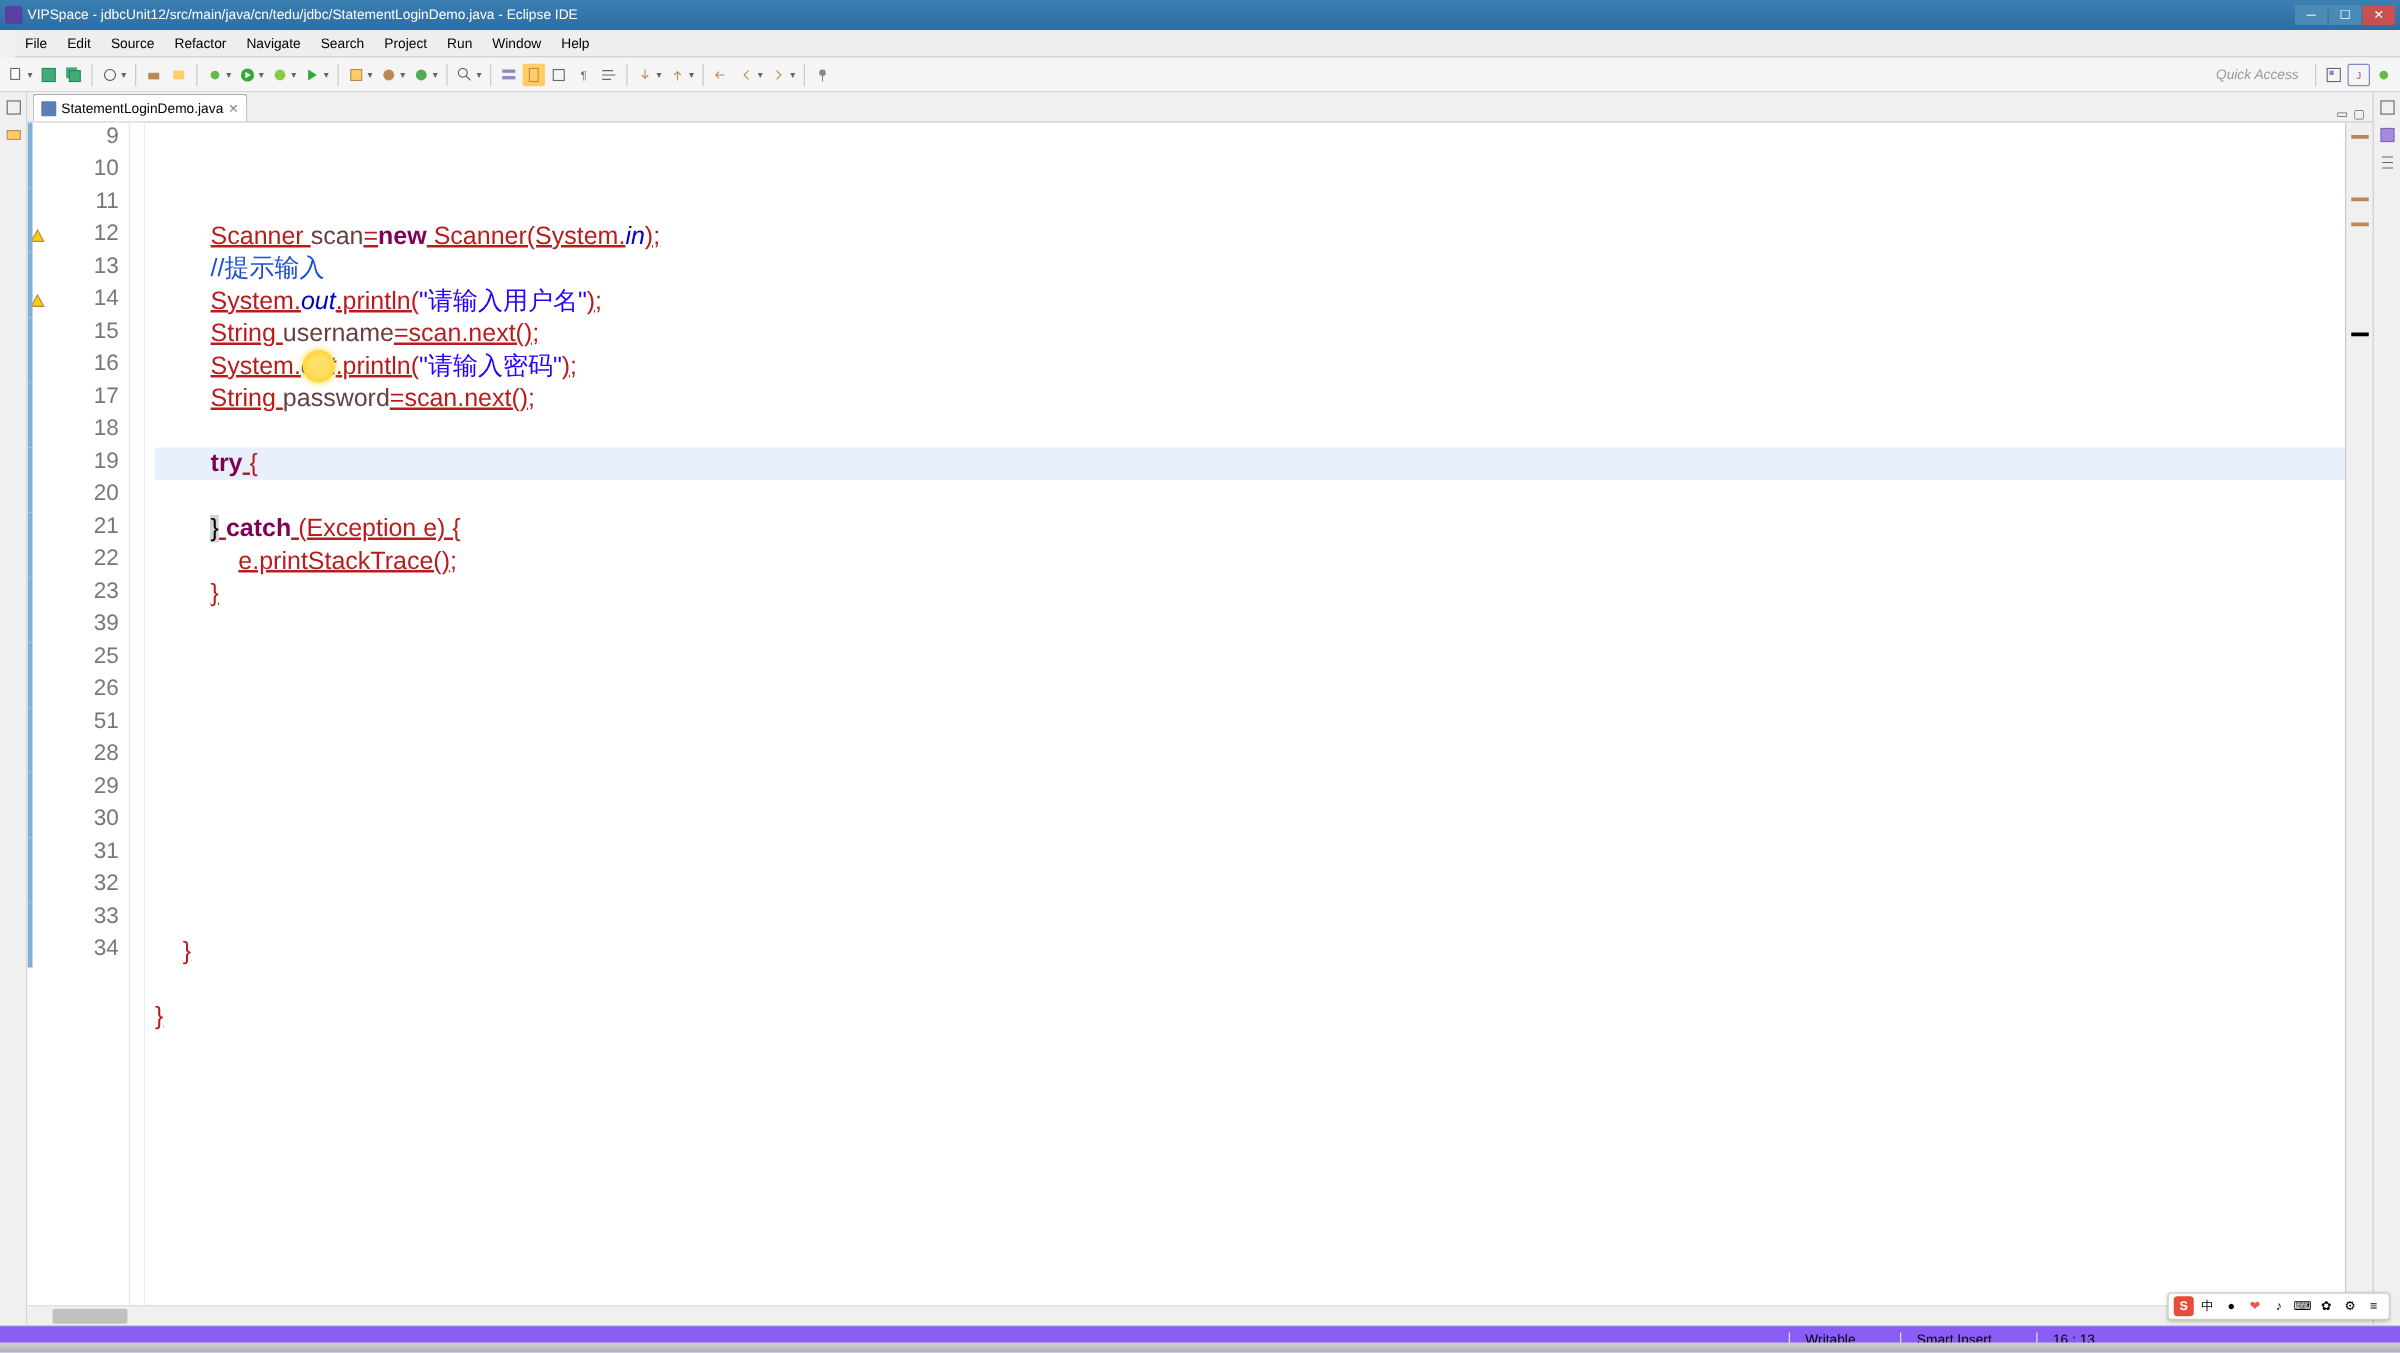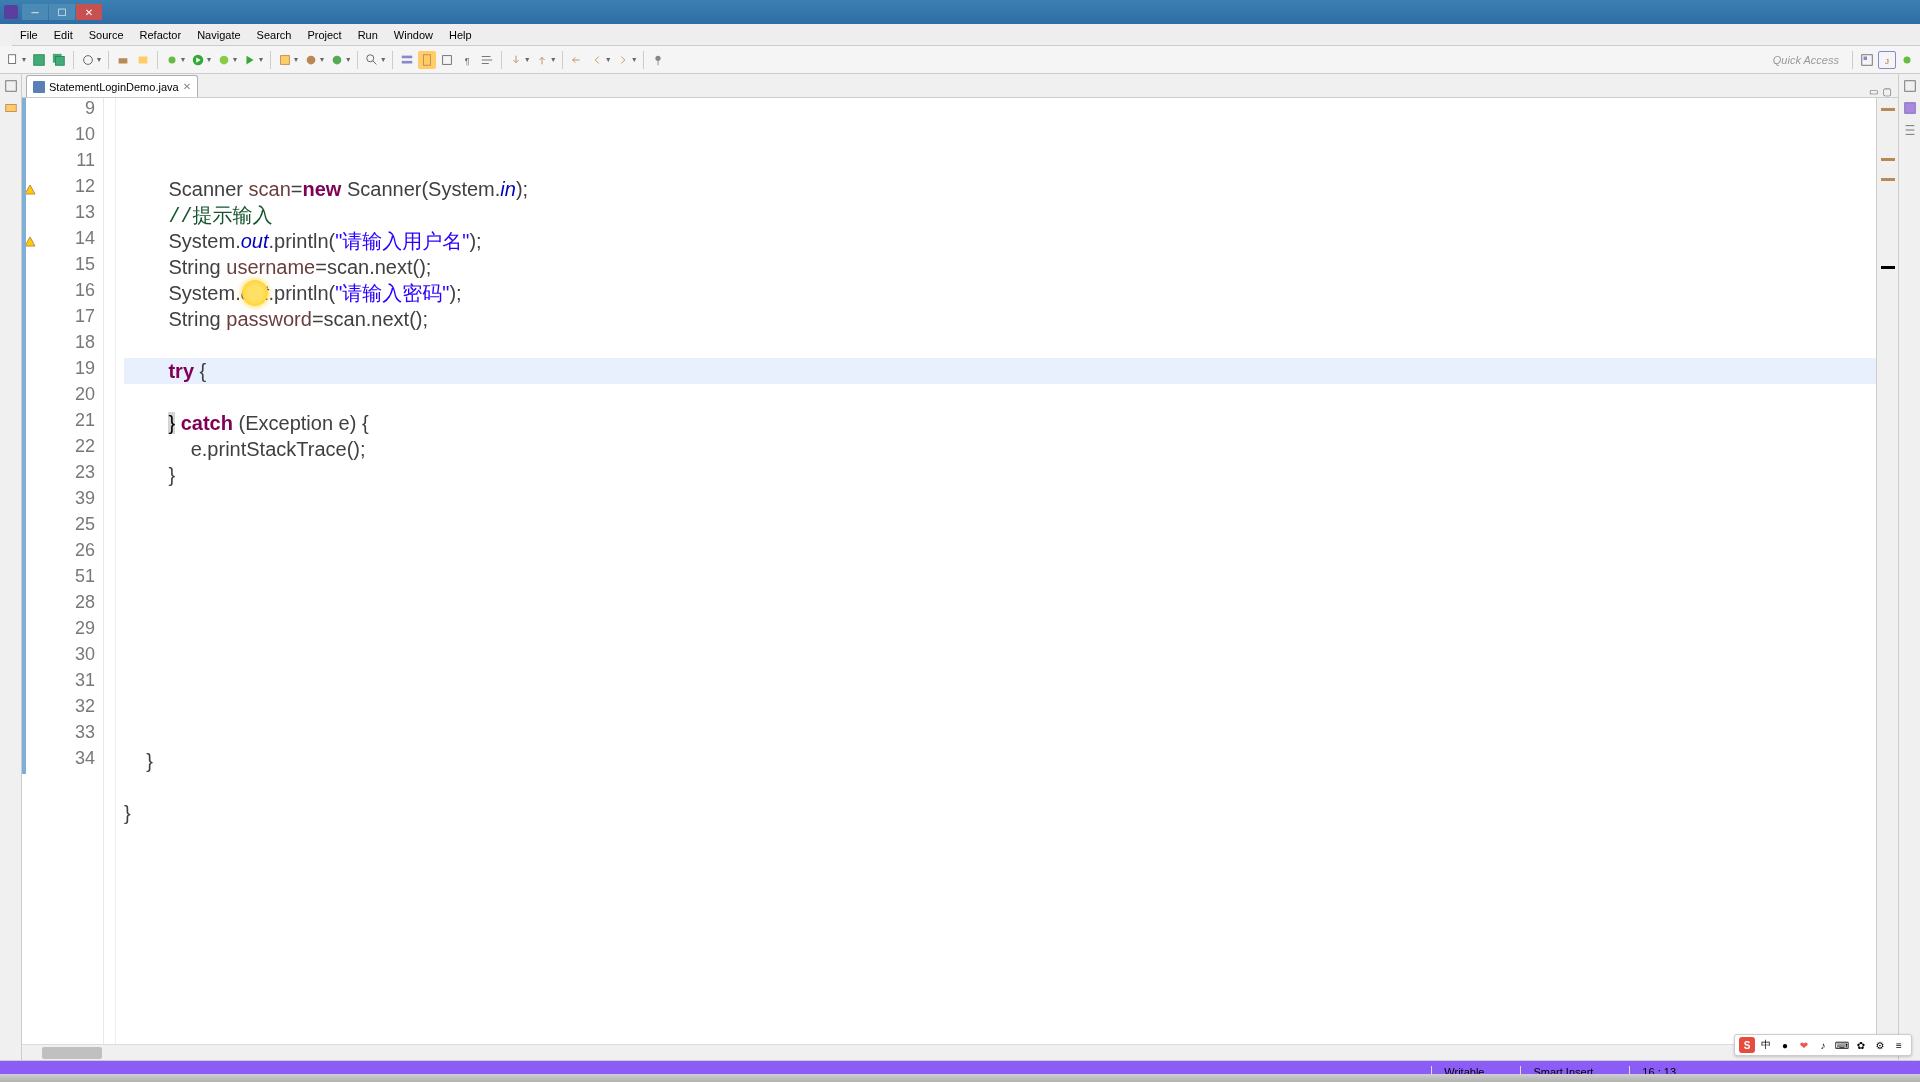--- a/index.html
+++ b/index.html
@@ -45,24 +45,24 @@
 .fold-col { width: 12px; background: #fff; border-right: 1px solid #eee; }
 .bluebar { position:absolute; left:0; width:4px; background:#7faed6; }
 
 .code { flex: 1; font-family: Consolas, "Courier New", monospace; font-size: 20px; line-height: 26px; white-space: pre; position: relative; padding-left: 8px; }
 .line { height: 26px; position: relative; }
 .ln { height: 26px; }
 .hl-line { background: #e8f0fe; }
 
 .kw { color: #7f0055; font-weight: bold; }
 .str { color: #2a00ff; }
-.cmt { color: #14532d; font-family: Liberation Mono, monospace; }
+.cmt { color: #1d4ed8; }
 .fld { color: #0000c0; font-style: italic; }
 .var { color: #6a3e3e; }
-.typ { color: #404040; }
+.typ { color: #b91c1c; text-decoration: underline; }
 
 .bracket-hl { background: #d4d4d4; }
 .cursor-mark { position: absolute; width: 26px; height: 26px; border-radius: 50%; background: radial-gradient(circle, #ffe066 40%, #ffd633 70%, rgba(255,214,51,0) 100%); box-shadow: 0 0 6px rgba(255,200,0,0.8); z-index: 5; }
 
 .rightbar { width: 22px; background: #f0f0f0; border-left: 1px solid #ccc; position:relative; }
 .ovmark { position:absolute; left:4px; width:14px; height:3px; }
 
 .hscroll { height: 16px; background: #f0f0f0; border-top: 1px solid #ddd; position:relative; }
 .hscroll .thumb { position:absolute; left:20px; width:60px; height:12px; top:2px; background:#c0c0c0; border-radius:2px; }
 
@@ -77,20 +77,21 @@
 .sogou { width:18px; height:18px; background:#e74c3c; border-radius:3px; color:#fff; font-weight:bold; display:flex;align-items:center;justify-content:center;font-size:11px; }
 
 
 .taskbar { position:absolute; bottom:0; left:0; right:0; height:8px; background: linear-gradient(#d0d0d0,#b0b0b0); }
 </style>
 </head>
 <body>
 
 <div class="titlebar">
   <div class="icon"></div>
+  <div class="title">VIPSpace - jdbcUnit12/src/main/java/cn/tedu/jdbc/StatementLoginDemo.java - Eclipse IDE</div>
   <div class="winbtns">
     <div class="winbtn">─</div>
     <div class="winbtn">☐</div>
     <div class="winbtn close">✕</div>
   </div>
 </div>
 
 <div class="menubar">
   <div class="mitem">File</div>
   <div class="mitem">Edit</div>

